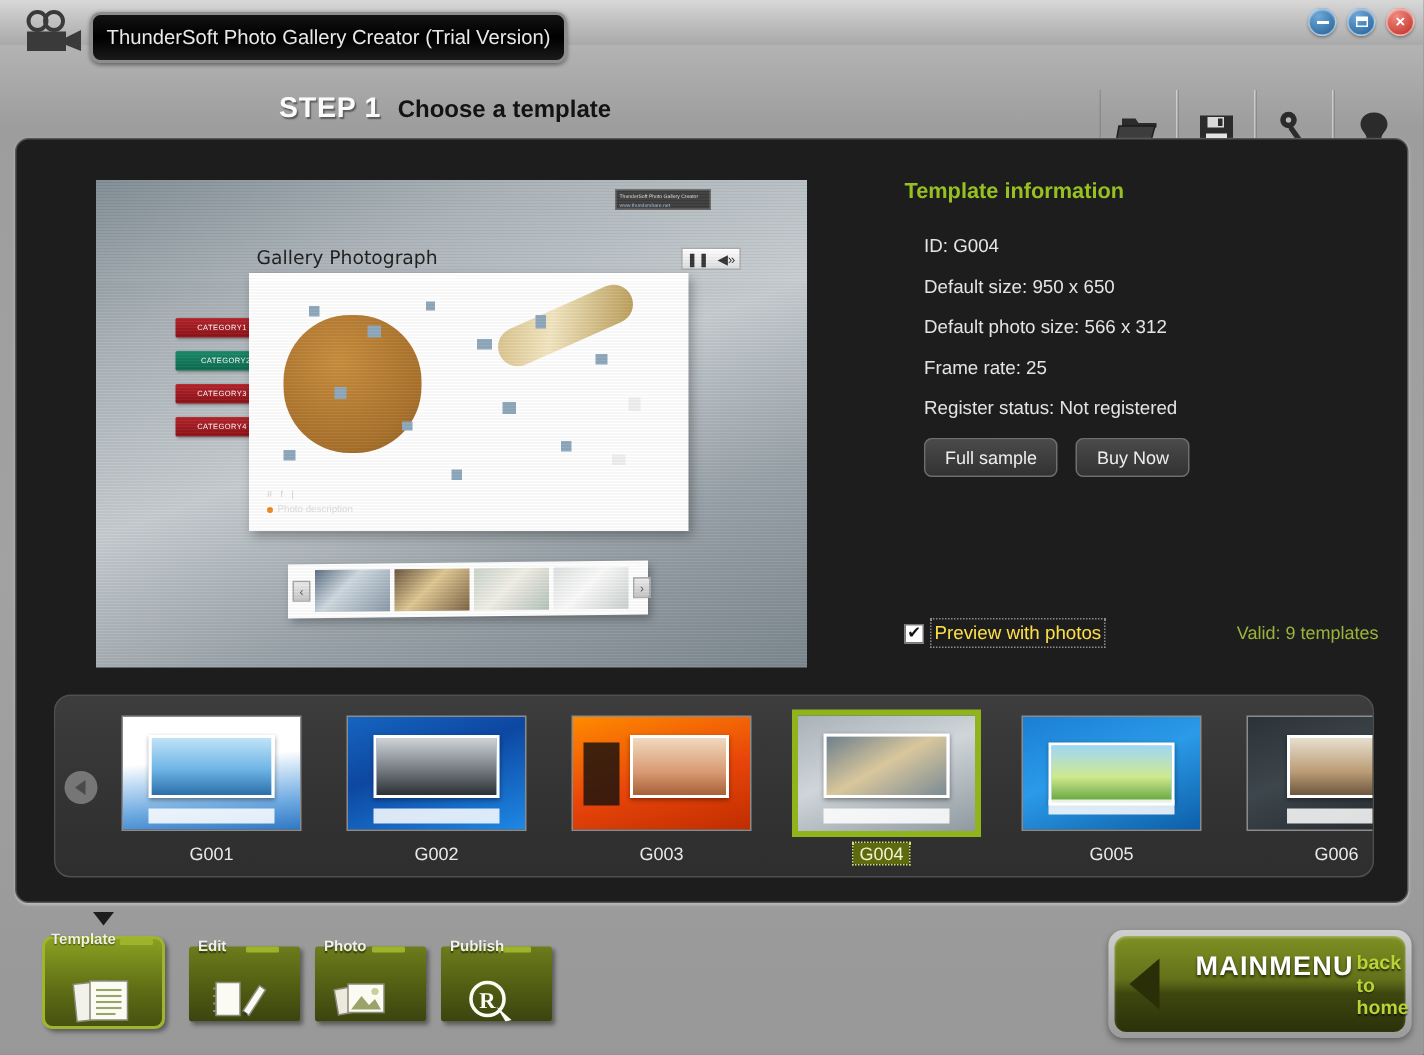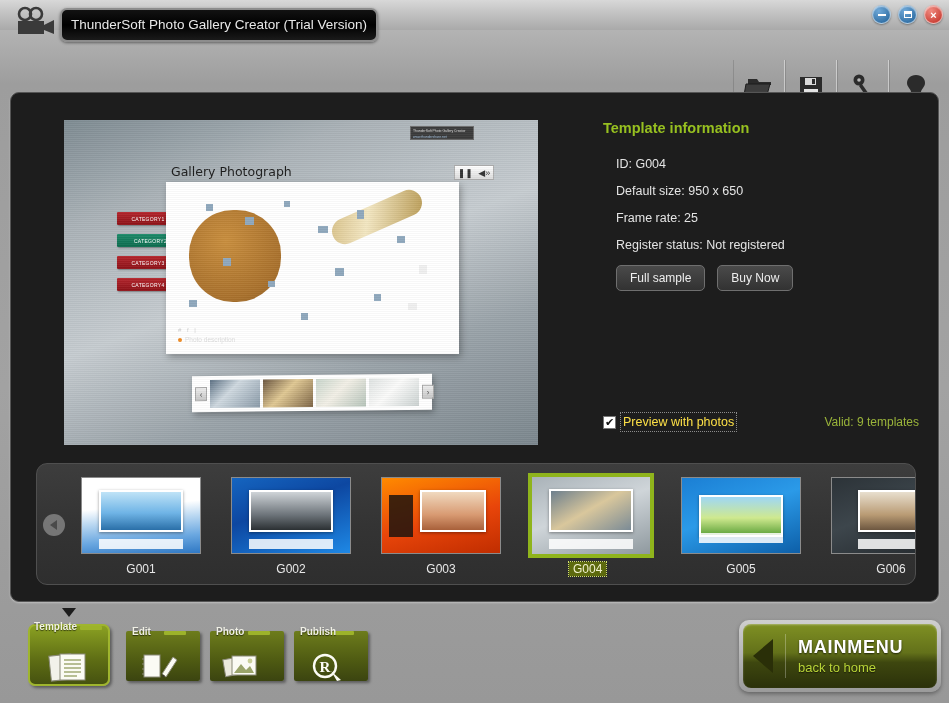--- a/index.html
+++ b/index.html
@@ -281,23 +281,23 @@
     box-shadow: 0 2px 4px rgba(0,0,0,.35);
   }
   #mm-inner {
     width: 100%; height: 100%; border-radius: 8px;
     background: linear-gradient(180deg,#7f9023 0%, #63711a 45%, #3e470f 60%, #2b310a 100%);
     display: flex; align-items: center; padding-left: 10px; gap: 12px;
     box-shadow: inset 0 1px 2px rgba(255,255,255,.35);
   }
   #mm-chev { width: 0; height: 0; border-top: 17px solid transparent; border-bottom: 17px solid transparent; border-right: 20px solid #2a2f08; }
   #mm-divider { width: 1px; height: 44px; background: rgba(255,255,255,.28); }
-  #mm-text { display: flex; flex-direction: column; gap: 2px; }
+  #mm-text { display: flex; flex-direction: row; gap: 2px; }
   #mm-title { font-size: 18px; font-weight: bold; color: #fff; letter-spacing: .8px; text-shadow: 0 1px 2px rgba(0,0,0,.7); }
-  #mm-sub { font-size: 13px; font-weight: normal; color: #b8d437; text-shadow: 0 1px 1px rgba(0,0,0,.6); }
+  #mm-sub { font-size: 13px; font-weight: bold; color: #b8d437; text-shadow: 0 1px 1px rgba(0,0,0,.6); }
 </style>
 </head>
 <body>
 
 <div id="titlebar">
   <div id="cam-logo">
     <svg width="46" height="34" viewBox="0 0 46 34">
       <circle cx="11" cy="8" r="6" fill="none" stroke="#3a3a3a" stroke-width="2.6"></circle>
       <circle cx="22" cy="8" r="6" fill="none" stroke="#3a3a3a" stroke-width="2.6"></circle>
       <path d="M4 15 L30 15 L30 28 L4 28 Z" fill="#3a3a3a"></path>
@@ -308,20 +308,24 @@
   <div class="wbtn" id="btn-min">
       <i></i>
     </div>
   <div class="wbtn" id="btn-max">
       <i></i>
     </div>
   <div class="wbtn" id="btn-close">×</div>
 </div>
 
 <div id="header">
+  <div id="step-wrap">
+    <span id="step-num">STEP 1</span>
+    <span id="step-title">Choose a template</span>
+  </div>
 
   <div id="toolbar">
     <div class="tool">
       <div class="tool-ico">
         <svg width="30" height="26" viewBox="0 0 30 26">
           <path d="M4 5 h9 l2 3 h12 v3 H4 Z" fill="#2b2b2b"></path>
           <path d="M2 10 h24 l-3 11 H0 Z" fill="#3d3d3d"></path>
           <path d="M2 10 h24 l-3 11 H0 Z" fill="none" stroke="#1d1d1d"></path>
         </svg>
       </div>
@@ -418,20 +422,21 @@
       <div class="fs-thumb fs3"></div>
       <div class="fs-thumb fs4"></div>
       <div class="fs-arrow">›</div>
     </div>
   </div>
 
   <div id="info">
     <div id="info-title">Template information</div>
     <div class="info-row">ID: G004</div>
     <div class="info-row">Default size: 950 x 650</div>
+    <div class="info-row">Default photo size: 566 x 312</div>
     <div class="info-row">Frame rate: 25</div>
     <div class="info-row">Register status: Not registered</div>
     <div id="info-btns">
       <div class="ibtn">Full sample</div>
       <div class="ibtn">Buy Now</div>
     </div>
     <div id="info-foot">
       <div id="prev-check">
         <span id="chk">✔</span>
         <span id="prev-label">Preview with photos</span>

